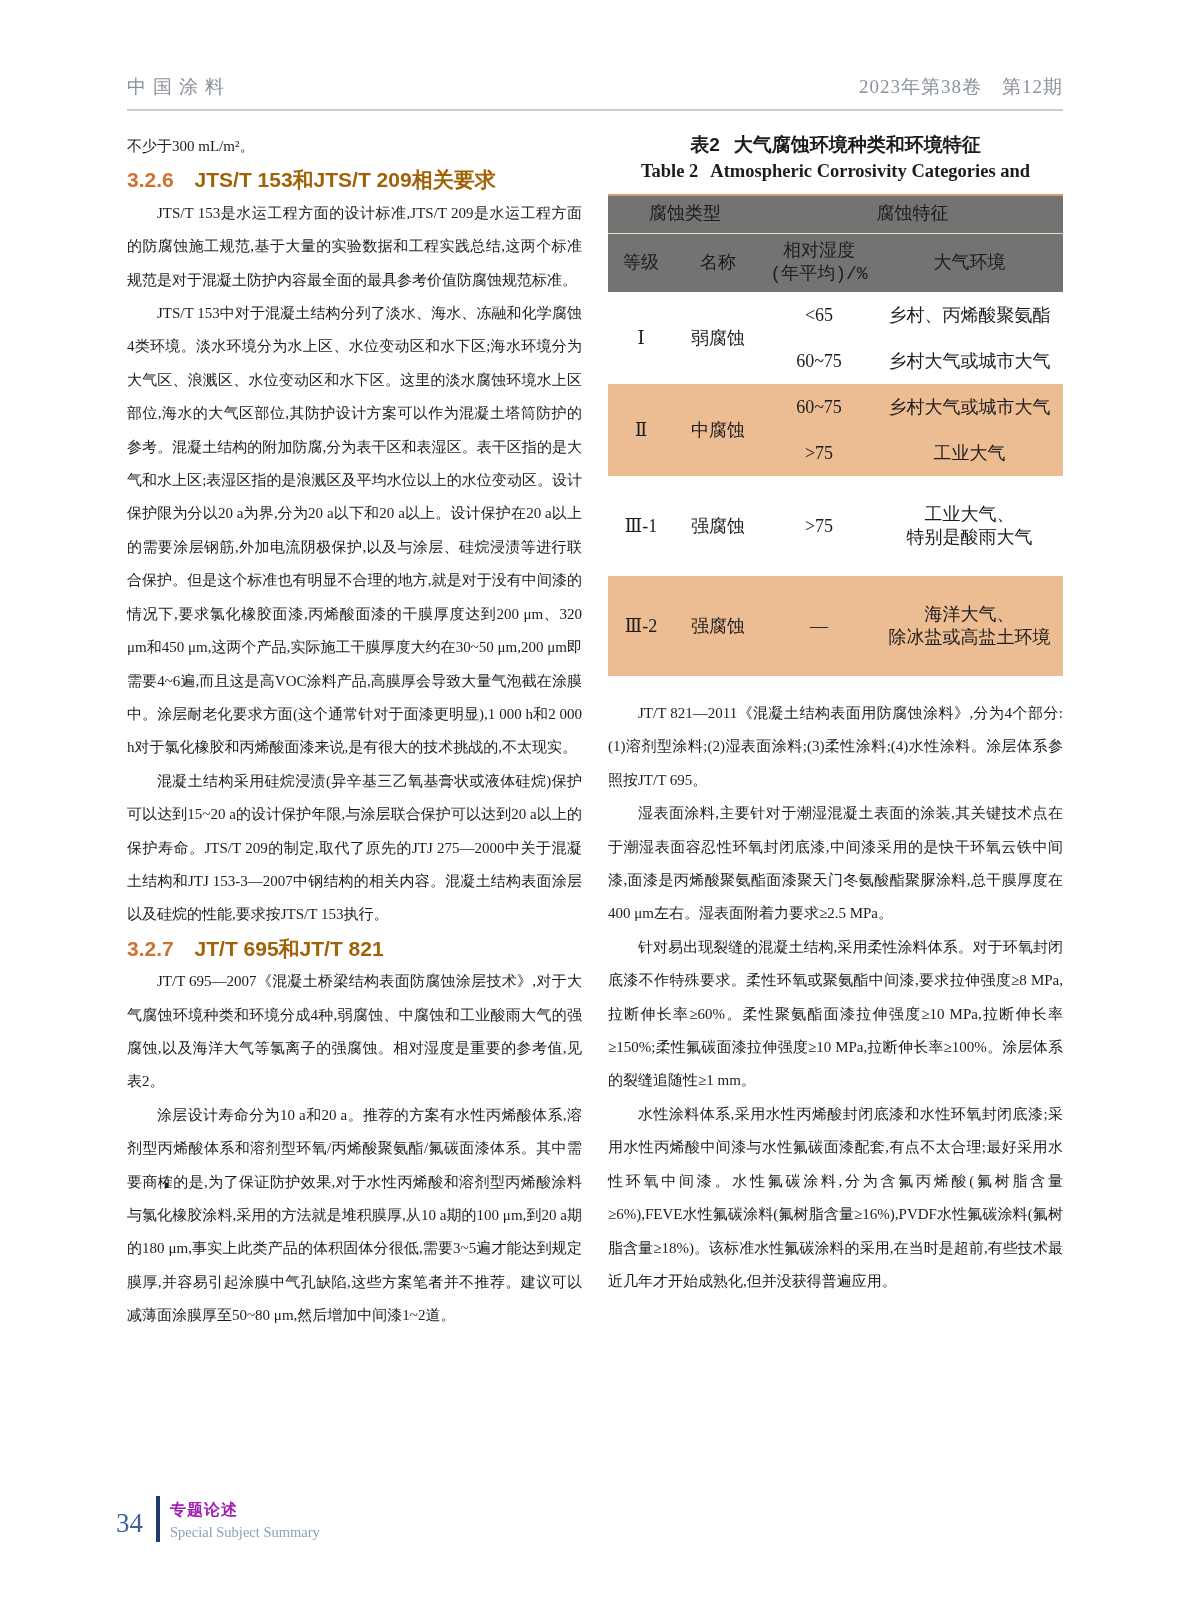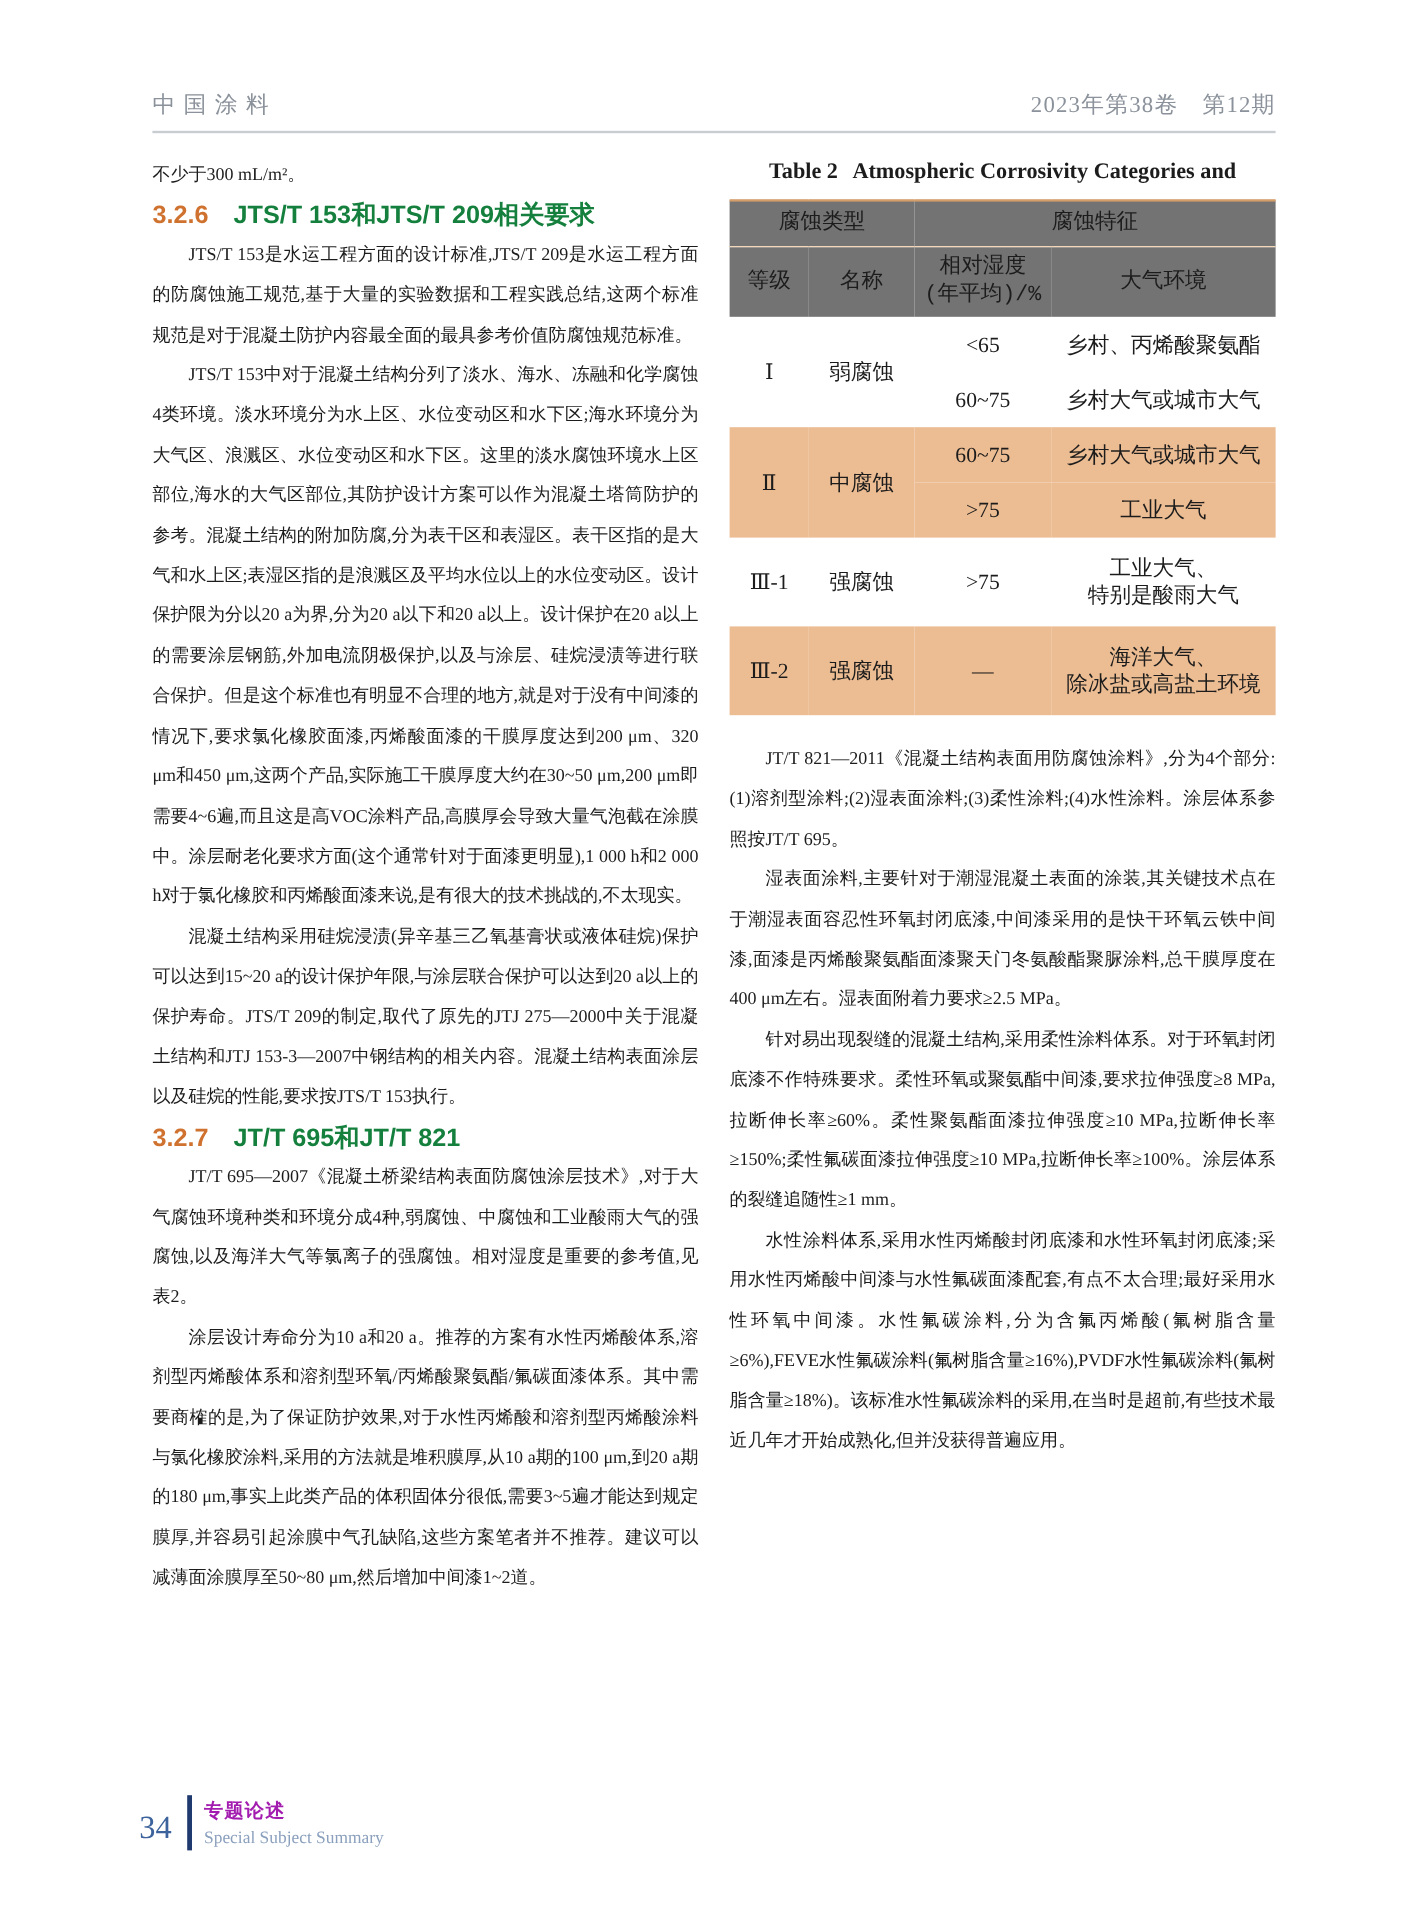--- a/index.html
+++ b/index.html
@@ -26,21 +26,21 @@
   .para{
     margin:0;font-size:15px;line-height:33.4px;text-align:justify;
     text-indent:2em;
   }
   .para.no-indent{text-indent:0;}
   .section-heading{
     margin:0;font-size:21px;line-height:33.4px;font-weight:bold;
     font-family:"Liberation Sans","DejaVu Sans",sans-serif;
   }
   .sec-num{color:#d0722f;margin-right:15px;}
-  .sec-title{color:#15803d;}
+  .sec-title{color:#a16207;}
   
   .cap-cn{
     text-align:center;font-weight:bold;font-size:19px;line-height:26px;
     font-family:"Liberation Sans","DejaVu Sans",sans-serif;margin-top:2px;
   }
   .cap-cn .cap-label{margin-right:14px;}
   .cap-en{
     text-align:center;font-weight:bold;font-size:18.5px;line-height:27px;
     font-family:"Liberation Serif","DejaVu Serif",serif;
   }
@@ -52,21 +52,21 @@
   }
   .t2 th,.t2 td{
     font-weight:normal;text-align:center;padding:0;white-space:nowrap;
     line-height:23px;
   }
   .t2 thead th{background:#737373;font-family:Liberation Mono, monospace;}
   .t2 tr.h1 th{height:37px;border-bottom:1px solid #f3d7ba;}
   .t2 tr.h2 th{height:58px;}
   .t2{border-top:2px solid #d49e6a;}
   .t2 tbody tr{height:46px;}
-  .t2 tbody tr.tall{height:74px;}
+  .t2 tbody tr.tall{height:100px;}
   .t2 tbody tr.stripe td{background:#ecbc92;}
   .after-table{margin-top:21px;}
   
   .page-footer{
     position:absolute;left:116px;top:1496px;
     display:flex;align-items:center;
   }
   .page-num{
     color:#3d639c;font-size:27px;margin-right:13px;position:relative;top:4px;
   }
@@ -104,20 +104,23 @@
       <h3 class="section-heading">
         <span class="sec-num">3.2.7</span>
         <span class="sec-title">JT/T 695和JT/T 821</span>
       </h3>
       <p class="para">JT/T 695—2007《混凝土桥梁结构表面防腐蚀涂层技术》,对于大气腐蚀环境种类和环境分成4种,弱腐蚀、中腐蚀和工业酸雨大气的强腐蚀,以及海洋大气等氯离子的强腐蚀。相对湿度是重要的参考值,见表2。</p>
       <p class="para">涂层设计寿命分为10 a和20 a。推荐的方案有水性丙烯酸体系,溶剂型丙烯酸体系和溶剂型环氧/丙烯酸聚氨酯/氟碳面漆体系。其中需要商榷的是,为了保证防护效果,对于水性丙烯酸和溶剂型丙烯酸涂料与氯化橡胶涂料,采用的方法就是堆积膜厚,从10 a期的100 μm,到20 a期的180 μm,事实上此类产品的体积固体分很低,需要3~5遍才能达到规定膜厚,并容易引起涂膜中气孔缺陷,这些方案笔者并不推荐。建议可以减薄面涂膜厚至50~80 μm,然后增加中间漆1~2道。</p>
     </section>
 
     <section class="col">
 
+      <div class="cap-cn">
+        <span class="cap-label">表2</span><span>大气腐蚀环境种类和环境特征</span>
+      </div>
       <div class="cap-en">
         <span class="cap-label">Table 2</span><span>Atmospheric Corrosivity Categories and</span>
       </div>
 
       <table class="t2">
         <colgroup>
             <col style="width:66px">
             <col style="width:88px">
             <col style="width:114px">
             <col>

